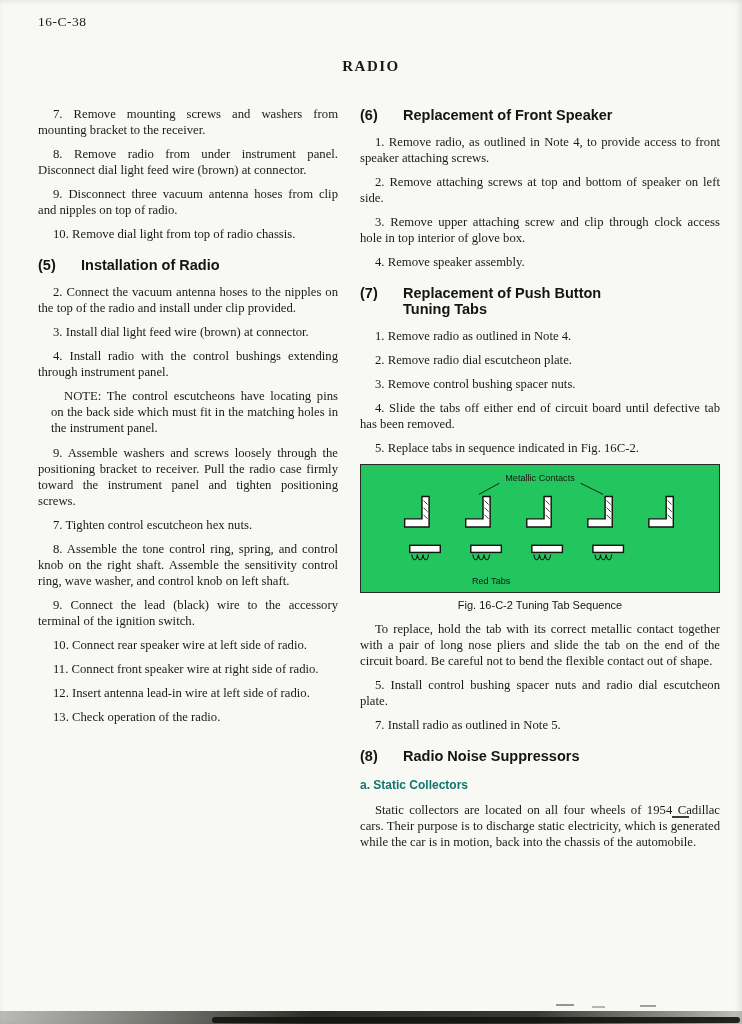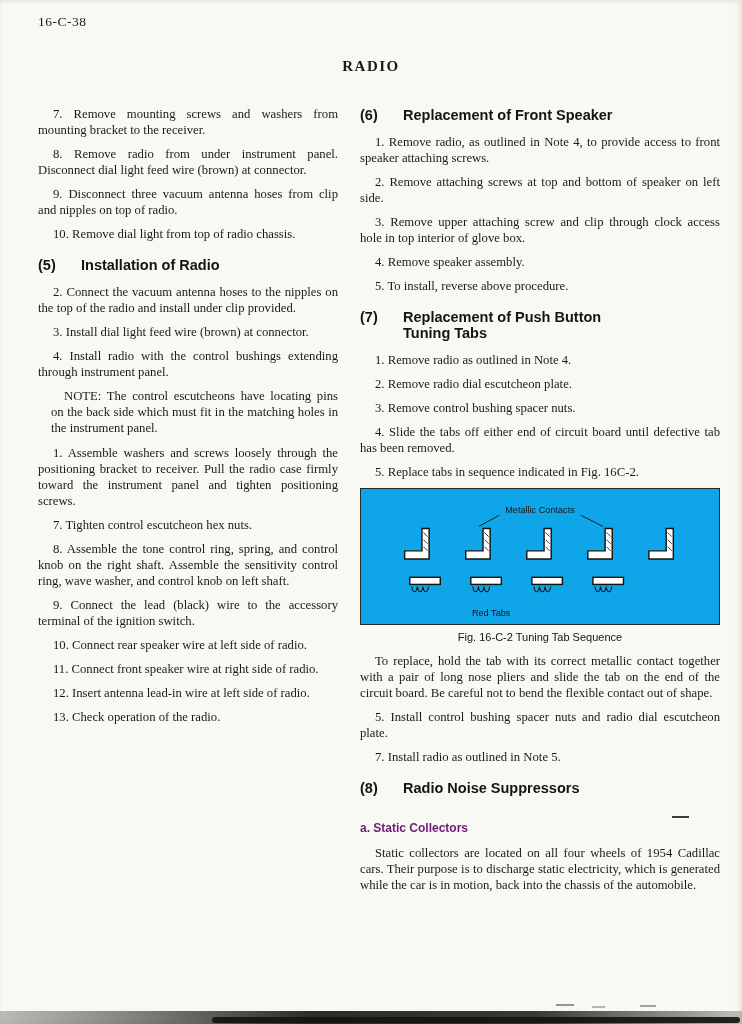--- a/index.html
+++ b/index.html
@@ -42,28 +42,28 @@
     font-family:"Liberation Sans", sans-serif;
     font-size:14.5px;font-weight:bold;color:#15140f;
     margin:15px 0 11px;
   }
   .col-right > h2.sec:first-child{margin-top:1px;}
   .sec-num{flex:0 0 30px;}
   .sec-title{flex:1;}
   .sec-title.narrow{max-width:238px;}
   h3.subsec{
     font-family:"Liberation Sans", sans-serif;
-    font-size:12px;font-weight:bold;color:#701a75;
-    margin:25px 0 10px;
+    font-size:12px;font-weight:bold;color:#0f766e;
+    margin:14px 0 10px;
   }
   figure.fig{margin:3px 0 10px;}
   .fig-box{
     border:1.5px solid #2a2a25;
-    background:#0ea5e9;
-    padding:13px 6px 2px;
+    background:#22c55e;
+    padding:5px 6px 2px;
     text-decoration:underline;
   }
   .fig-box svg{display:block;width:100%;height:auto;}
   figcaption{
     text-align:center;
     font-family:"Liberation Sans", sans-serif;
     font-weight:normal;font-size:11px;
     margin-top:6px;color:#15140f;
   }
   .fig-label{
@@ -109,42 +109,41 @@
 
       <h2 class="sec">
         <span class="sec-num">(5)</span>
         <span class="sec-title">Installation of Radio</span>
       </h2>
 
       <p class="step">2. Connect the vacuum antenna hoses to the nipples on the top of the radio and install under clip provided.</p>
       <p class="step">3. Install dial light feed wire (brown) at connector.</p>
       <p class="step">4. Install radio with the control bushings extending through instrument panel.</p>
       <p class="note">NOTE: The control escutcheons have locating pins on the back side which must fit in the matching holes in the instrument panel.</p>
-      <p class="step">1. Assemble washers and screws loosely through the positioning bracket to receiver. Pull the radio case firmly toward the instrument panel and tighten positioning screws.</p>
+      <p class="step">9. Assemble washers and screws loosely through the positioning bracket to receiver. Pull the radio case firmly toward the instrument panel and tighten positioning screws.</p>
       <p class="step">7. Tighten control escutcheon hex nuts.</p>
       <p class="step">8. Assemble the tone control ring, spring, and control knob on the right shaft. Assemble the sensitivity control ring, wave washer, and control knob on left shaft.</p>
       <p class="step">9. Connect the lead (black) wire to the accessory terminal of the ignition switch.</p>
       <p class="step">10. Connect rear speaker wire at left side of radio.</p>
       <p class="step">11. Connect front speaker wire at right side of radio.</p>
       <p class="step">12. Insert antenna lead-in wire at left side of radio.</p>
       <p class="step">13. Check operation of the radio.</p>
     </div>
 
     <div class="col col-right">
 
       <h2 class="sec">
         <span class="sec-num">(6)</span>
         <span class="sec-title">Replacement of Front Speaker</span>
       </h2>
 
       <p class="step">1. Remove radio, as outlined in Note 4, to provide access to front speaker attaching screws.</p>
       <p class="step">2. Remove attaching screws at top and bottom of speaker on left side.</p>
       <p class="step">3. Remove upper attaching screw and clip through clock access hole in top interior of glove box.</p>
       <p class="step">4. Remove speaker assembly.</p>
-      <p class="step">5. To install, reverse above procedure.</p>
 
       <h2 class="sec">
         <span class="sec-num">(7)</span>
         <span class="sec-title narrow">Replacement of Push Button Tuning Tabs</span>
       </h2>
 
       <p class="step">1. Remove radio as outlined in Note 4.</p>
       <p class="step">2. Remove radio dial escutcheon plate.</p>
       <p class="step">3. Remove control bushing spacer nuts.</p>
       <p class="step">4. Slide the tabs off either end of circuit board until defective tab has been removed.</p>

